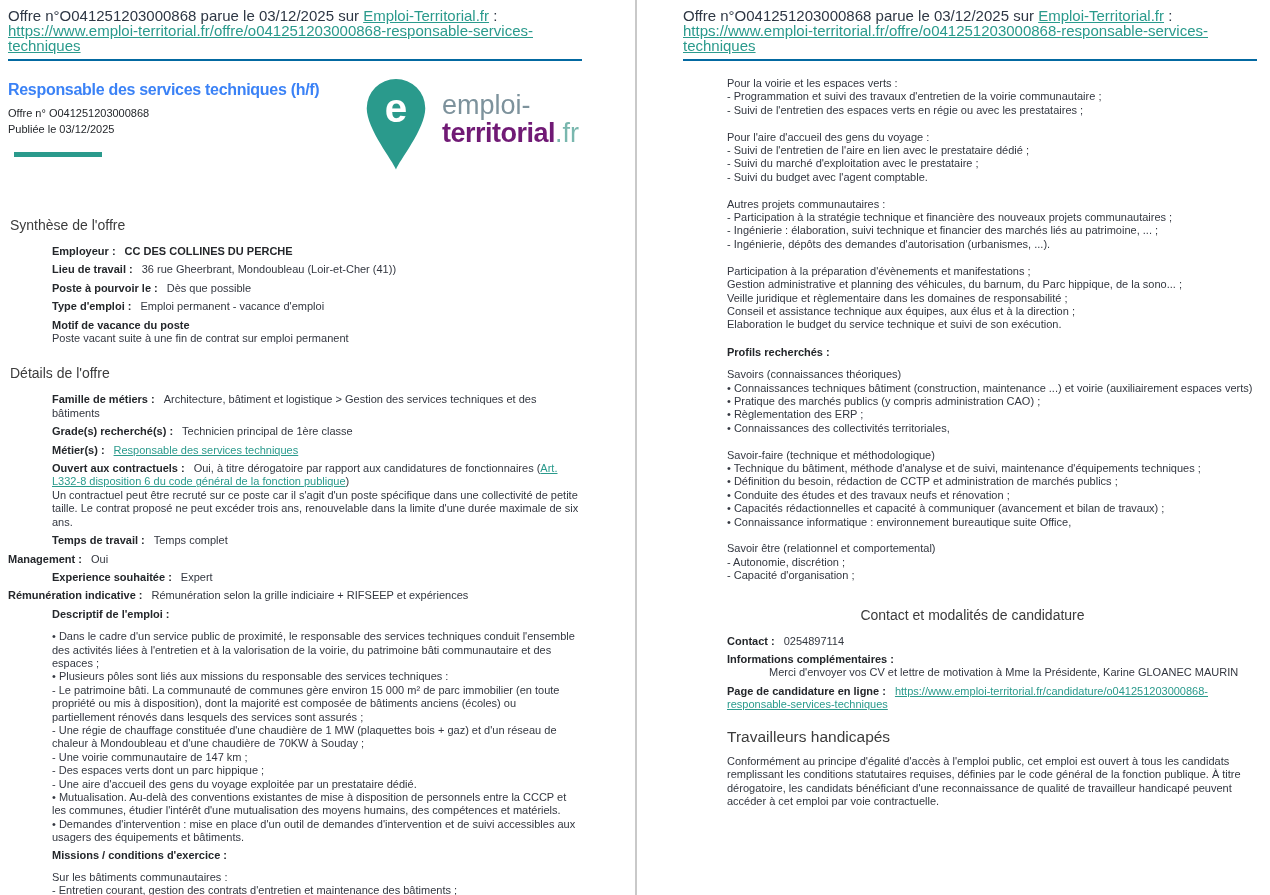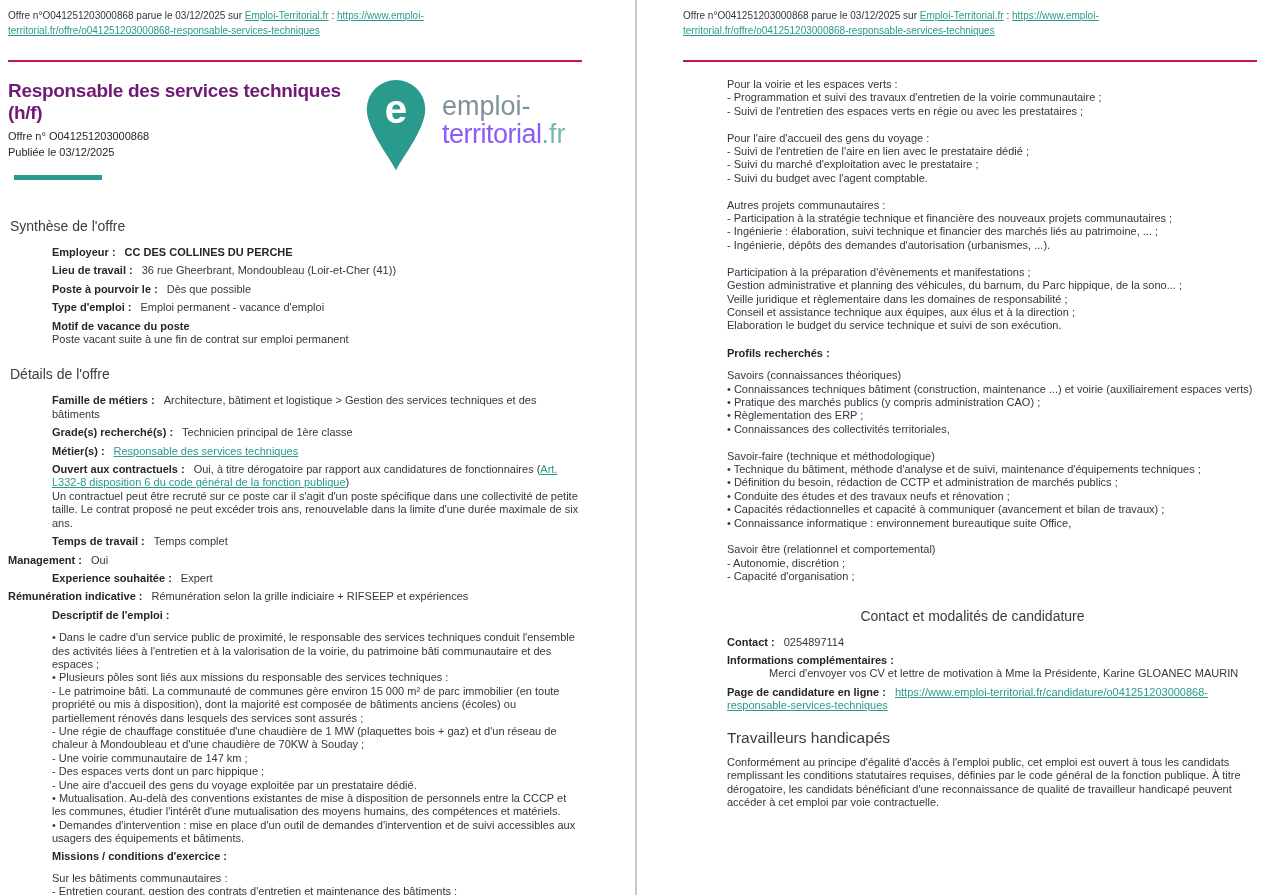--- a/index.html
+++ b/index.html
@@ -8,36 +8,36 @@
     font-family:"Liberation Sans", sans-serif; color:#333740;
     position:relative; overflow:hidden;
   }
   .page { position:absolute; top:0; height:895px; background:#fff; box-sizing:border-box; }
   .page-left  { left:0; width:635px; }
   .page-right { left:635px; width:635px; border-left:2px solid #c9c9c9; }
   .inner-left  { padding:8px 50px 0 8px; }
   .inner-right { padding:8px 10px 0 46px; }
 
   .doc-header {
-    font-size:10px; line-height:15px; color:#2e3744;
-    width:574px; border-bottom:2px solid #be185d; padding-bottom:22px;
+    font-size:15px; line-height:15px; color:#2e3744;
+    width:574px; border-bottom:2px solid #0369a1; padding-bottom:6px;
   }
   a.link { color:#2a9a8c; text-decoration:underline; cursor:pointer; }
 
   .masthead { position:relative; margin-top:18px; height:118px; }
-  .title { font-size:19px; font-weight:bold; color:#701a75; line-height:22px; letter-spacing:-0.3px; width:340px; }
+  .title { font-size:16px; font-weight:bold; color:#3b82f6; line-height:22px; letter-spacing:-0.3px; width:340px; }
   .meta  { font-size:11px; color:#24272b; margin-top:3px; line-height:13px; }
   .meta-first { margin-top:6px; }
   .teal-bar { width:88px; height:5px; background:#2a9a8c; margin:16px 0 0 6px; }
 
   .logo { position:absolute; left:352px; top:0; display:flex; align-items:flex-start; }
   .logo-pin { width:72px; height:92px; }
   .logo-text { margin-left:10px; margin-top:12px; line-height:28px; font-size:27px; }
   .logo-w1 { color:#7d929c; font-weight:400; }
-  .logo-w2 { color:#8b5cf6; font-weight:normal; letter-spacing:-0.5px; }
+  .logo-w2 { color:#701a75; font-weight:bold; letter-spacing:-0.5px; }
   .logo-w3 { color:#79b7ae; font-weight:400; }
 
   .section-heading { font-size:14px; font-weight:400; color:#3c3c3c; margin:20px 0 12px 2px; }
   .content { margin-left:44px; width:530px; font-size:11px; line-height:13.4px; }
   .row { margin:0 0 5px 0; }
   .lbl { font-weight:bold; color:#24272b; margin-right:9px; }
   .val-strong { font-weight:bold; color:#24272b; }
   .outdent { margin-left:-44px; }
   .indent2 { margin-left:42px; }
   .lines .line { min-height:13.4px; }

